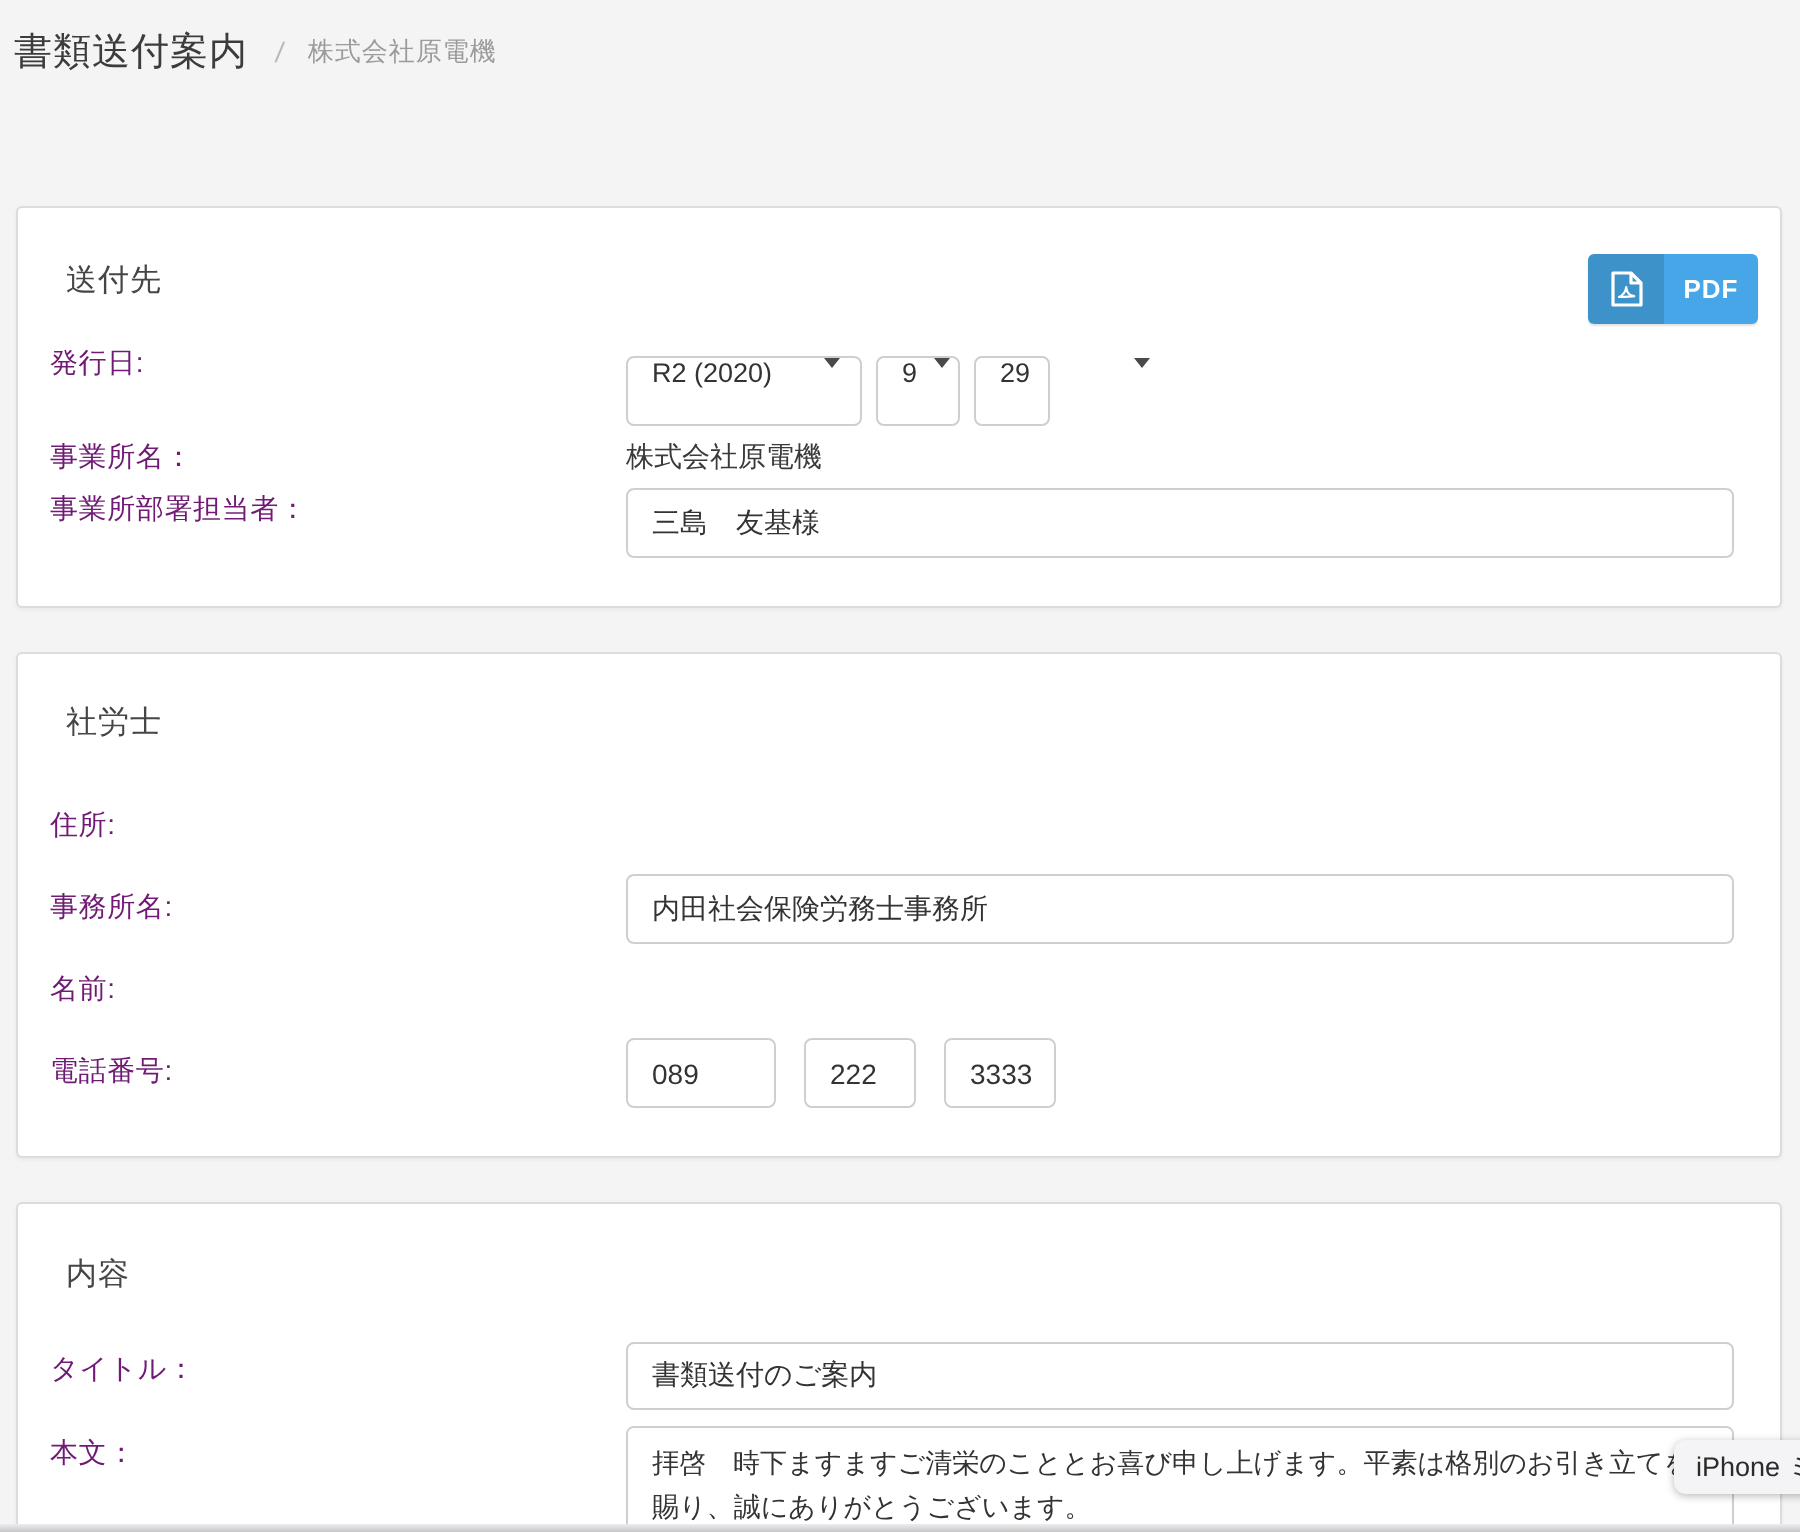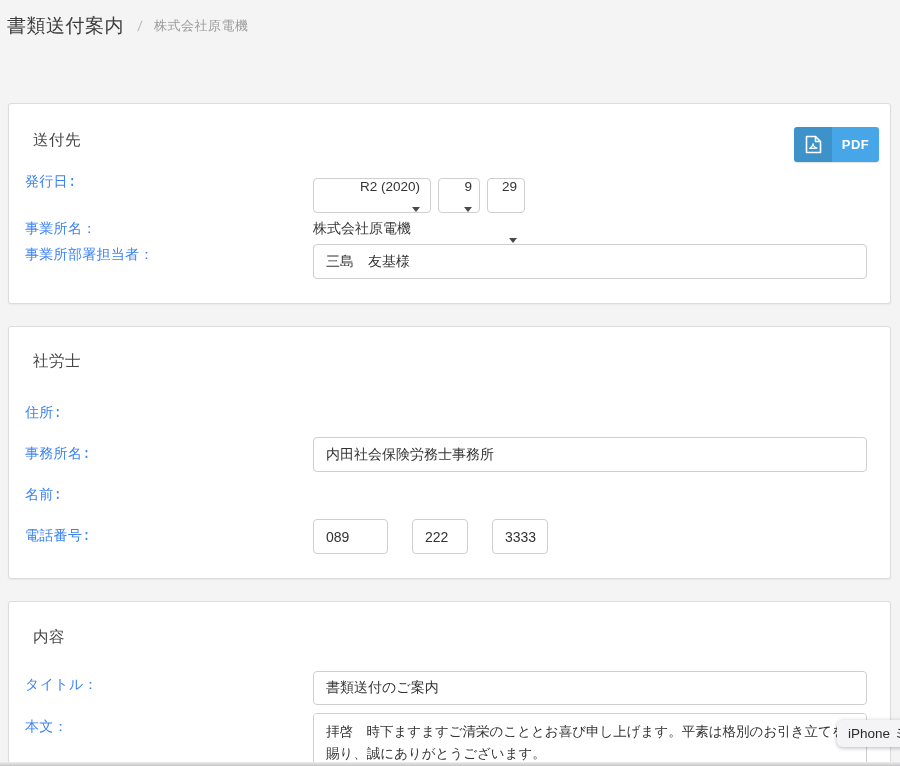--- a/index.html
+++ b/index.html
@@ -28,21 +28,21 @@
     border-radius:3px;
     box-shadow:0 1px 2px rgba(0,0,0,.05);
     margin-top:40px;
   }
   #card-recipient { top:63px;  height:201px; }
   #card-labor     { top:286px; height:253px; }
   #card-content   { top:561px; height:245px; }
 
   .card-title { position:absolute; left:24px; font-size:15.5px; color:#464646; letter-spacing:.5px; }
 
-  .field-label { position:absolute; left:16px; font-size:14px; color:#3b82f6; letter-spacing:.3px; white-space:nowrap;font-family:Liberation Mono, monospace; }
+  .field-label { position:absolute; left:16px; font-size:14px; color:#701a75; letter-spacing:.3px; white-space:nowrap; }
 
   .text-input {
     position:absolute; left:304px; width:554px; height:35px;
     border:1px solid #cfcfcf; border-radius:4px;
     padding:0 12px; font-size:14px; color:#333;
     font-family:Liberation Sans, sans-serif; background:#fff; outline:none;
   }
   .static-value { position:absolute; left:304px; font-size:14px; color:#3a3a3a; }
 
   
@@ -60,34 +60,34 @@
     width:47px; height:35px; background:#47a6e8;
     border-radius:0 3px 3px 0;
     display:flex; align-items:center; justify-content:center;
     color:#fff; font-size:13px; font-weight:bold; letter-spacing:.5px;
   }
 
   
   .date-row { position:absolute; left:304px; top:74px; display:flex; gap:7px; }
   .select {
     height:35px; border:1px solid #cfcfcf; border-radius:4px; background:#fff;
-    display:flex; align-items:flex-end; justify-content:space-between;
-    padding:0 10px 0 12px; font-size:13.5px; color:#333; cursor:pointer;flex-direction:column;
+    display:flex; align-items:flex-start; justify-content:space-between;
+    padding:0 10px 0 12px; font-size:13.5px; color:#333; cursor:pointer;
   }
   .select .caret {
     width:0; height:0; margin-left:8px;
     border-left:4px solid transparent; border-right:4px solid transparent;
     border-top:5px solid #4a4a4a;
   }
   .select.year  { width:118px; }
   .select.month { width:42px; padding-right:7px; }
   .select.day   { width:38px; padding-right:7px;gap:44px; }
 
   
-  .phone-row { position:absolute; left:304px; top:192px; display:flex; gap:24px; }
+  .phone-row { position:absolute; left:304px; top:192px; display:flex; gap:14px; }
   .phone-input {
     height:35px; border:1px solid #cfcfcf; border-radius:4px;
     padding:0 0 0 12px; font-size:14px; color:#333; font-family:inherit; outline:none;
   }
   .phone-input.p1 { width:75px; }
   .phone-input.p2 { width:56px; }
   .phone-input.p3 { width:56px; }
 
   
   .body-textarea {

